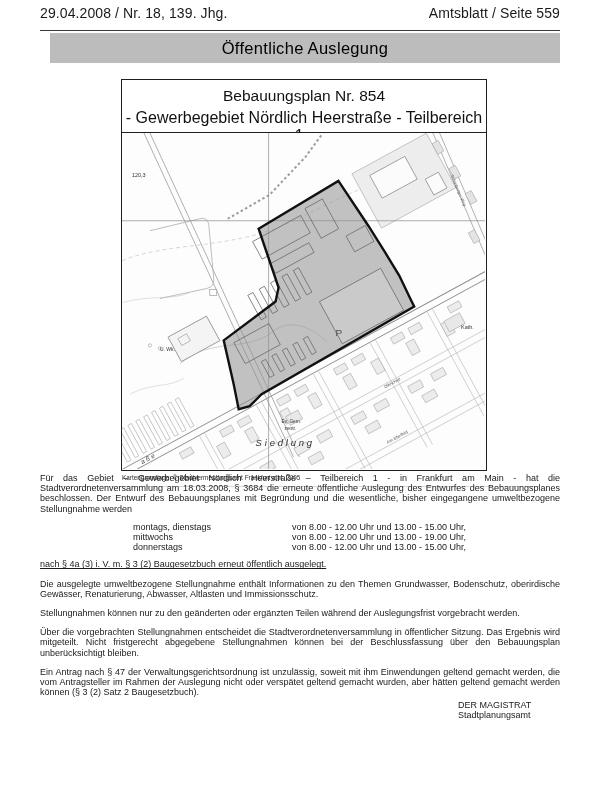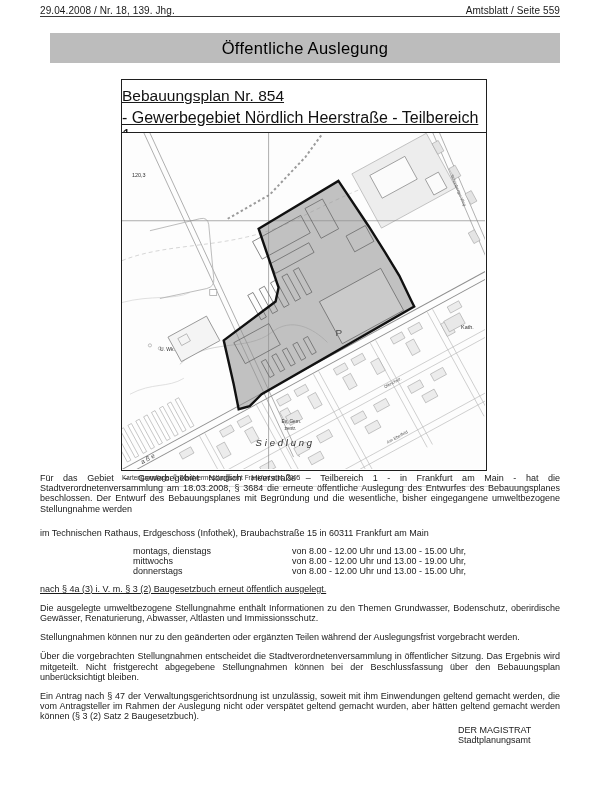--- a/index.html
+++ b/index.html
@@ -4,35 +4,35 @@
 <style>
   html,body{margin:0;padding:0;}
   body{
     width:600px;height:800px;background:#ffffff;position:relative;
     font-family:"Liberation Sans","DejaVu Sans",sans-serif;color:#1a1a1a;
     overflow:hidden;
   }
   .runhead{
     position:absolute;left:40px;right:40px;top:5px;
     display:flex;justify-content:space-between;
-    font-size:10px;letter-spacing:.1px;
-    border-bottom:1.2px solid #3a3a3a;padding-bottom:0;
+    font-size:14px;letter-spacing:.1px;
+    border-bottom:1.2px solid #3a3a3a;padding-bottom:9px;
   }
   .banner{
     position:absolute;left:50px;width:510px;top:33px;height:30px;
     background:#bcbcbc;display:flex;align-items:center;justify-content:center;
     font-size:16.5px;font-weight:normal;letter-spacing:.3px;color:#000;
   }
   .planbox{
     position:absolute;left:121px;top:79px;width:366px;height:392px;
     border:1.3px solid #1f1f1f;box-sizing:border-box;background:#fff;
   }
   .planbox .titlewrap{
     height:53px;border-bottom:1.2px solid #1f1f1f;box-sizing:border-box;
-    text-align:left;padding-top:7px;text-decoration:underline;
+    text-align:center;padding-top:7px;
   }
   .planbox .t1{font-size:15.5px;color:#111;}
   .planbox .t2{font-size:16px;margin-top:4px;color:#111;}
   .planbox svg{display:block;}
   .mapcaption{
     position:absolute;left:122px;top:474px;font-size:6.4px;color:#333;
   }
   .scanline{
     position:absolute;left:62px;width:478px;top:486px;height:1px;background:#d9d9d9;
   }
@@ -217,21 +217,20 @@
   </svg>
 </div>
 
 <div class="mapcaption">Kartengrundlage: © Stadtvermessungsamt Frankfurt a.M. 2005</div>
 <div class="scanline"></div>
 
 <div class="bodytext">
   <p class="para">Für das Gebiet – Gewerbegebiet Nördlich Heerstraße – Teilbereich 1 - in Frankfurt am Main - hat die Stadtverordnetenversammlung am 18.03.2008, § 3684 die erneute öffentliche Auslegung des Entwurfes des Bebauungsplanes beschlossen. Der Entwurf des Bebauungsplanes mit Begründung und die wesentliche, bisher eingegangene umweltbezogene Stellungnahme werden</p>
 
 
-  <div class="venue">im Technischen Rathaus, Erdgeschoss (Infothek), Braubachstraße 15 in 60311 Frankfurt am Main</div>
 
   <div class="sched">
     <div class="schedrow">
       <span class="days">montags, dienstags</span>
       <span class="hours">von 8.00 - 12.00 Uhr und 13.00 - 15.00 Uhr,</span>
     </div>
     <div class="schedrow">
       <span class="days">mittwochs</span>
       <span class="hours">von 8.00 - 12.00 Uhr und 13.00 - 19.00 Uhr,</span>
     </div>

